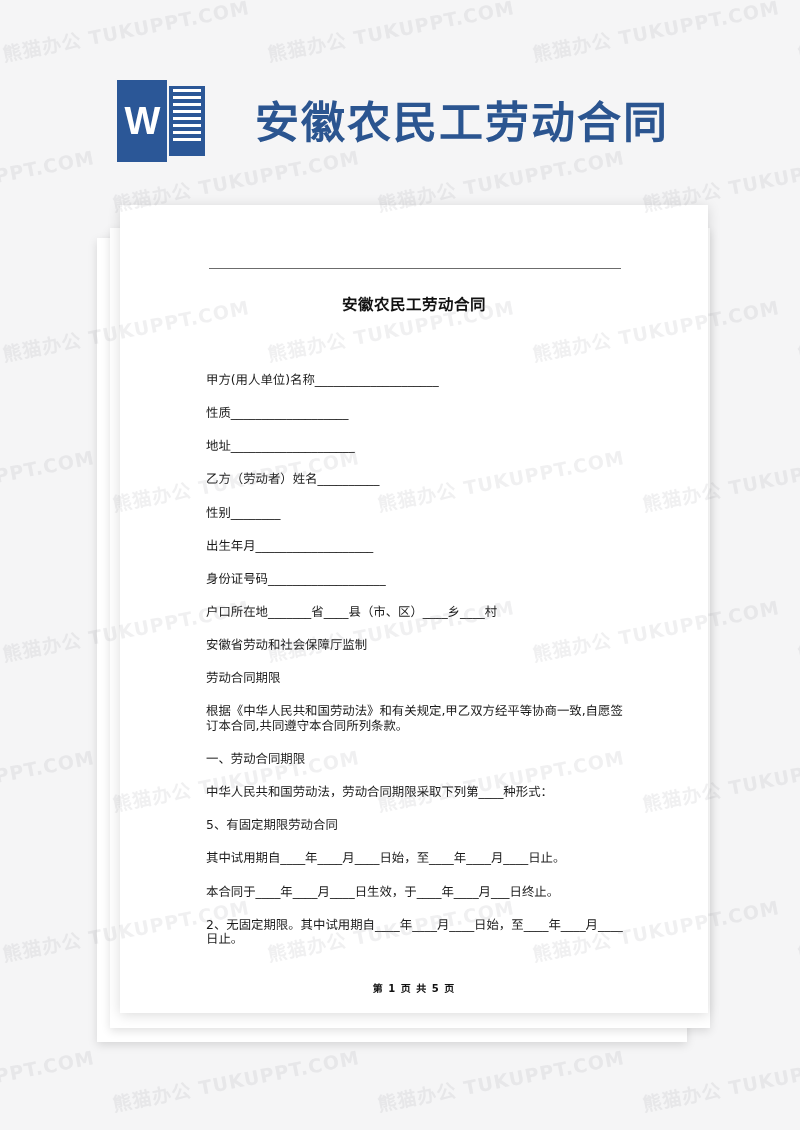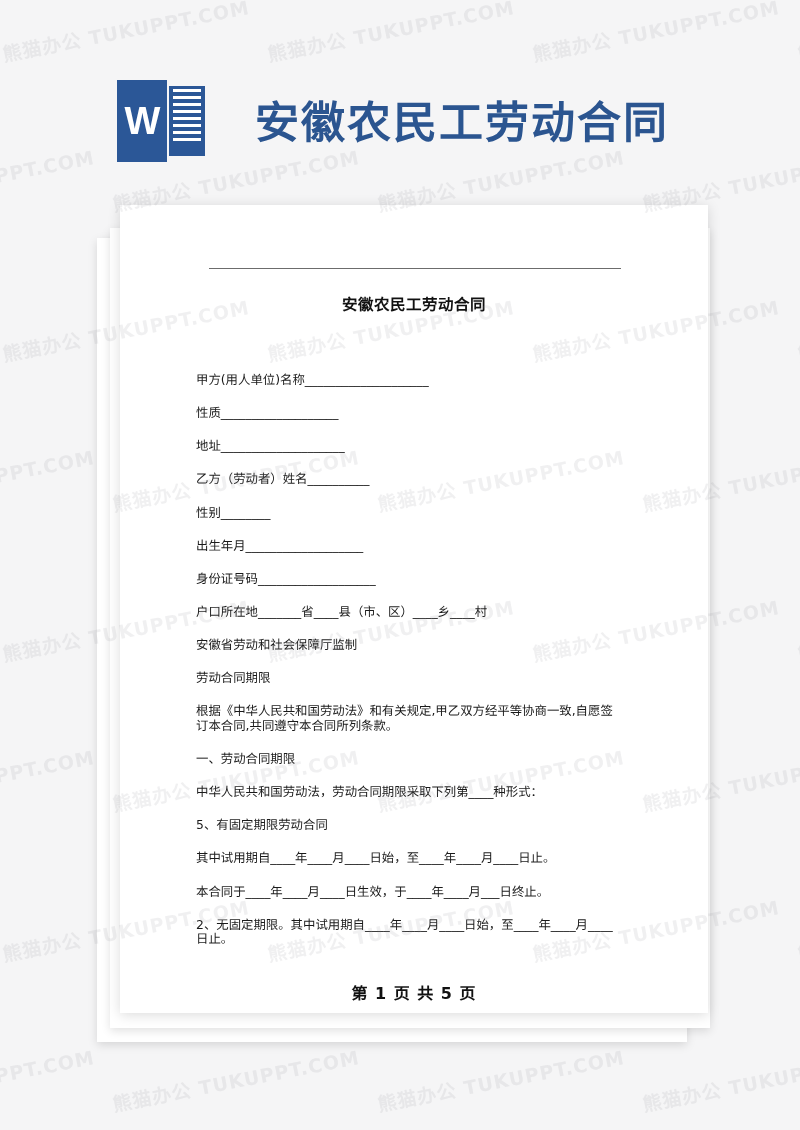--- a/index.html
+++ b/index.html
@@ -142,41 +142,41 @@
     width: 588px;
     text-align: center;
     font-family: "DejaVu Sans", "Liberation Sans", sans-serif;
     font-weight: bold;
     font-size: 15.5px;
     letter-spacing: 0.5px;
     color: #111111;
   }
   .body-lines {
     position: absolute;
-    left: 76px;
+    left: 86px;
     top: 168px;
     width: 420px;
     font-family: "DejaVu Sans", "Liberation Sans", sans-serif;
     font-size: 12.4px;
     color: #1a1a1a;
   }
   .body-lines p {
     margin: 0 0 18.5px 0;
     line-height: 1.18;
     white-space: pre-wrap;
   }
   .page-footer {
     position: absolute;
     left: 0;
     top: 775px;
     width: 588px;
     text-align: center;
     font-family: "DejaVu Sans", "Liberation Sans", sans-serif;
     font-weight: bold;
-    font-size: 16px;
+    font-size: 10px;
     color: #111111;
     letter-spacing: 1px;
   }
 
   
   .watermark-layer {
     position: absolute;
     left: 0;
     top: 0;
     width: 800px;

